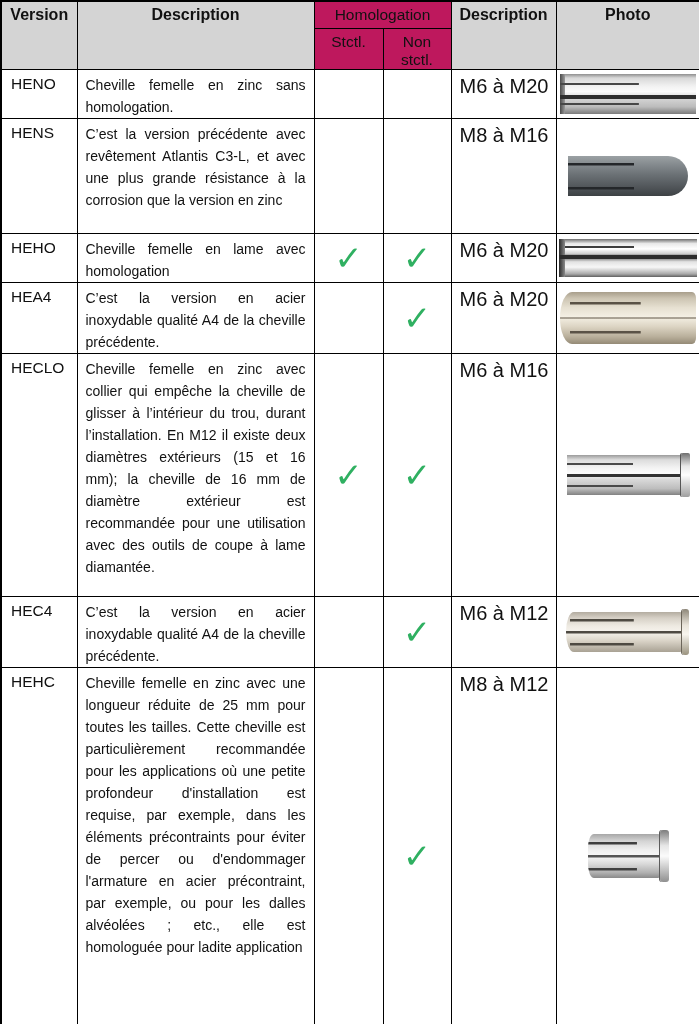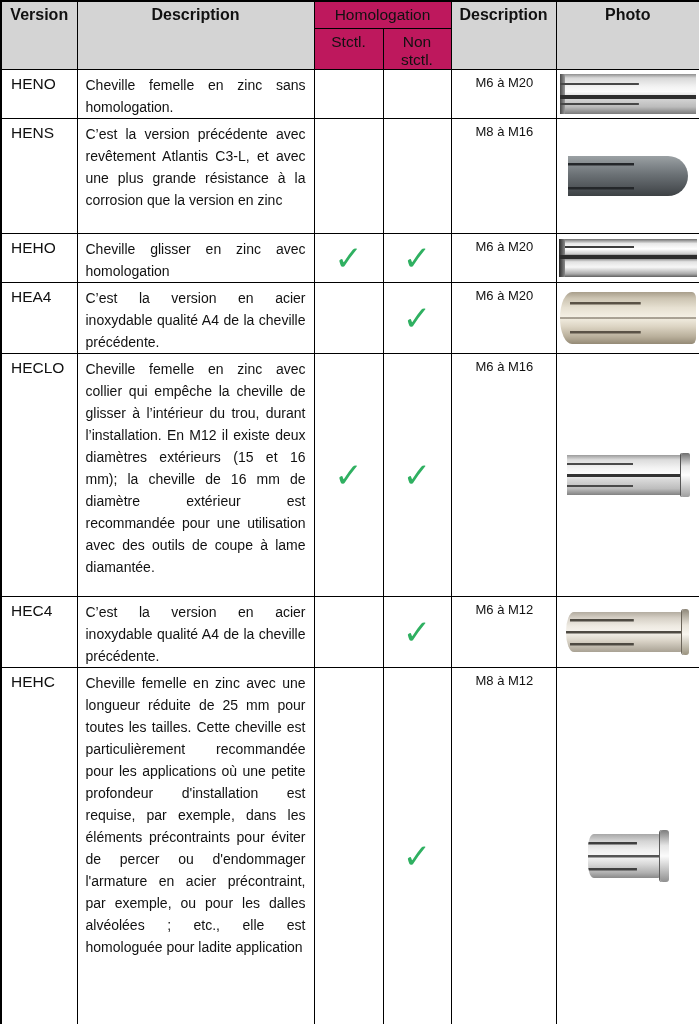--- a/index.html
+++ b/index.html
@@ -15,21 +15,21 @@
   .hr1{height:27px;}
   .hr2{height:41px;}
 
   
   .r0{height:42px;} .r1{height:115px;margin-left:32px;} .r2{height:43px;} .r3{height:67px;}
   .r4{height:243px;} .r5{height:68px;} .r6{height:378px;}
 
   td.version{vertical-align:top;font-size:15.5px;padding:5px 2px 0 9px;}
   td.desc{vertical-align:top;font-size:14px;line-height:22px;text-align:justify;padding:4px 8px 0 8px;}
   td.chk{text-align:center;vertical-align:middle;}
-  td.dim{vertical-align:top;font-size:13px;padding:5px 2px 0 24px;}
+  td.dim{vertical-align:top;font-size:20px;padding:5px 2px 0 8px;}
   td.photo{vertical-align:middle;text-align:center;padding:0;}
 
   .check{font-family:"DejaVu Sans",sans-serif;font-size:34px;line-height:1;color:#2fb061;display:inline-block;}
 
   
   .anchor{position:relative;margin:0 auto;background-repeat:no-repeat;}
 
   .a-heno{width:136px;height:40px;
     background-image:
       linear-gradient(#2e2e2e,#2e2e2e),
@@ -149,21 +149,21 @@
     <td class="chk"><span class="check"></span></td>
     <td class="chk"><span class="check"></span></td>
     <td class="dim">M8 à M16</td>
     <td class="photo">
             <div class="anchor a-hens"></div>
           </td>
   </tr>
 
   <tr class="r2">
     <td class="version">HEHO</td>
-    <td class="desc">Cheville glisser en zinc avec homologation</td>
+    <td class="desc">Cheville femelle en lame avec homologation</td>
     <td class="chk"><span class="check">✓</span></td>
     <td class="chk"><span class="check">✓</span></td>
     <td class="dim">M6 à M20</td>
     <td class="photo">
             <div class="anchor a-heho"></div>
           </td>
   </tr>
 
   <tr class="r3">
     <td class="version">HEA4</td>

